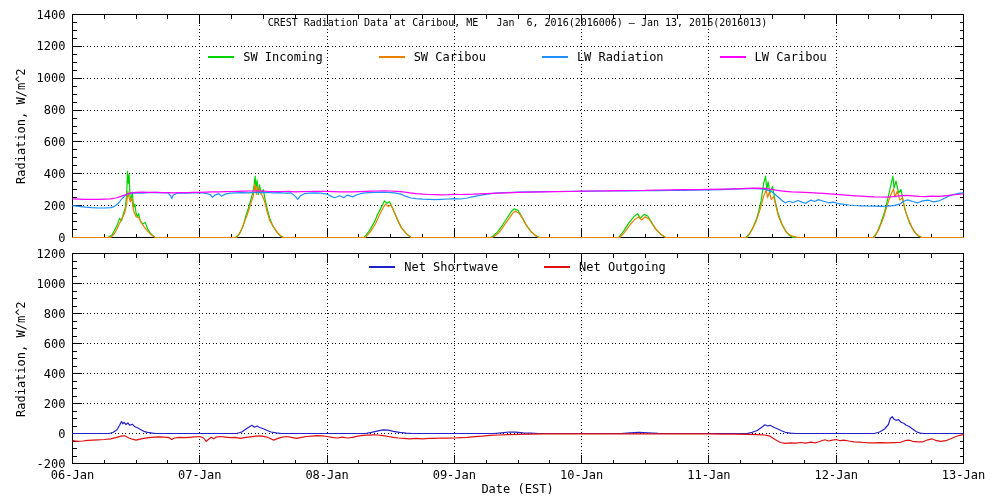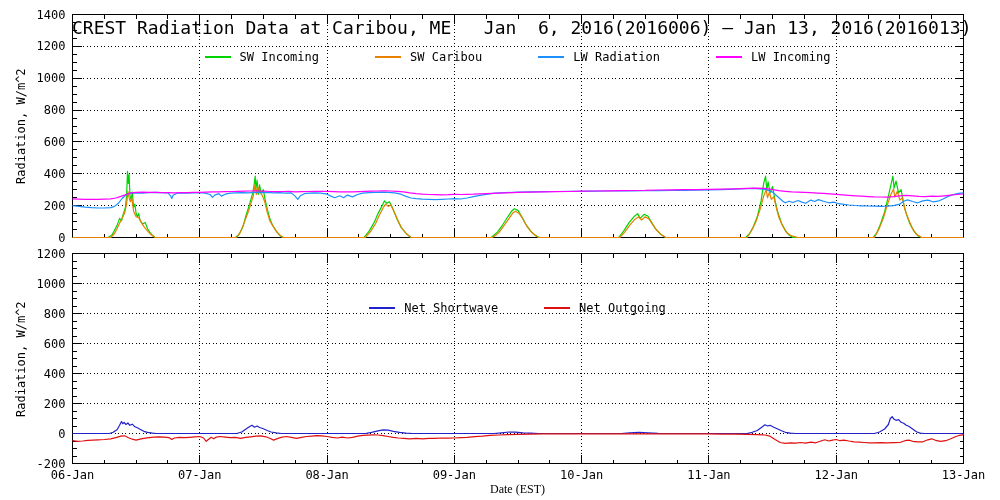--- a/index.html
+++ b/index.html
@@ -1,30 +1,30 @@
 <!DOCTYPE html>
 <html><head>
 <meta charset="utf-8">
 <style>
   html,body{margin:0;padding:0;background:#fff;}
   .fig{position:relative;width:1000px;height:500px;background:#fff;overflow:hidden;
        font-family:"DejaVu Sans Mono","Liberation Mono",monospace;color:#000;}
   .fig svg{position:absolute;left:0;top:0;}
   .title{position:absolute;left:72px;top:17px;width:891px;text-align:center;
-         font-size:18px;white-space:pre;letter-spacing:0;}
+         font-size:10px;white-space:pre;letter-spacing:0;}
   .legend{position:absolute;left:72px;width:891px;display:flex;justify-content:center;
           align-items:center;font-size:12px;}
   .legend-top{top:50px;gap:56px;}
-  .legend-bottom{top:260px;gap:46px;margin-top:41px;}
+  .legend-bottom{top:260px;gap:46px;}
   .legend .entry{display:flex;align-items:center;white-space:pre;}
   .swatch{display:inline-block;width:26px;height:2px;margin-right:9px;}
   .ylab{position:absolute;font-size:12px;white-space:nowrap;transform:rotate(-90deg);
         transform-origin:left top;}
   .xlab{position:absolute;left:72px;top:482px;width:891px;text-align:center;
-        font-size:12px;white-space:pre;font-family:Liberation Serif, serif;}
+        font-size:12px;white-space:pre;}
 </style>
 </head>
 <body>
 
 <div class="fig">
   <svg id="plot" width="1000" height="500">
       <g transform="translate(0.5,0.5)">
         <line x1="199.28571428571428" y1="14" x2="199.28571428571428" y2="237" stroke="#000" stroke-width="1" stroke-dasharray="1,2.5" shape-rendering="crispEdges"></line>
         <line x1="326.57142857142856" y1="14" x2="326.57142857142856" y2="237" stroke="#000" stroke-width="1" stroke-dasharray="1,2.5" shape-rendering="crispEdges"></line>
         <line x1="453.85714285714283" y1="14" x2="453.85714285714283" y2="237" stroke="#000" stroke-width="1" stroke-dasharray="1,2.5" shape-rendering="crispEdges"></line>
@@ -326,21 +326,21 @@
     <span class="entry">
       <span class="swatch" style="background: rgb(232, 128, 0);"></span>
       <span>SW Caribou</span>
     </span>
     <span class="entry">
       <span class="swatch" style="background: rgb(30, 144, 255);"></span>
       <span>LW Radiation</span>
     </span>
     <span class="entry">
       <span class="swatch" style="background: rgb(255, 0, 255);"></span>
-      <span>LW Incoming</span>
+      <span>LW Caribou</span>
     </span>
   </div>
 
   <div class="legend legend-bottom">
     <span class="entry">
       <span class="swatch" style="background: rgb(34, 34, 204);"></span>
       <span>Net Shortwave</span>
     </span>
     <span class="entry">
       <span class="swatch" style="background: rgb(224, 16, 16);"></span>

